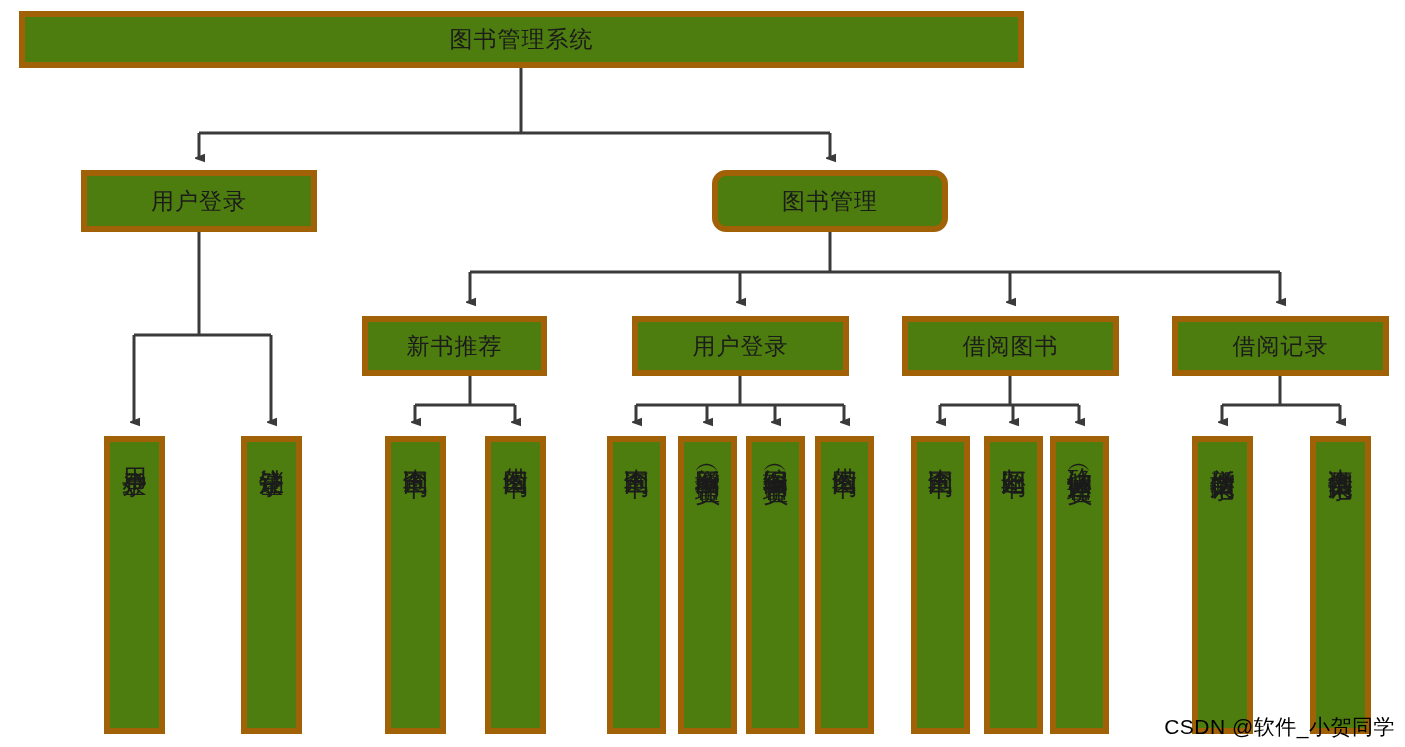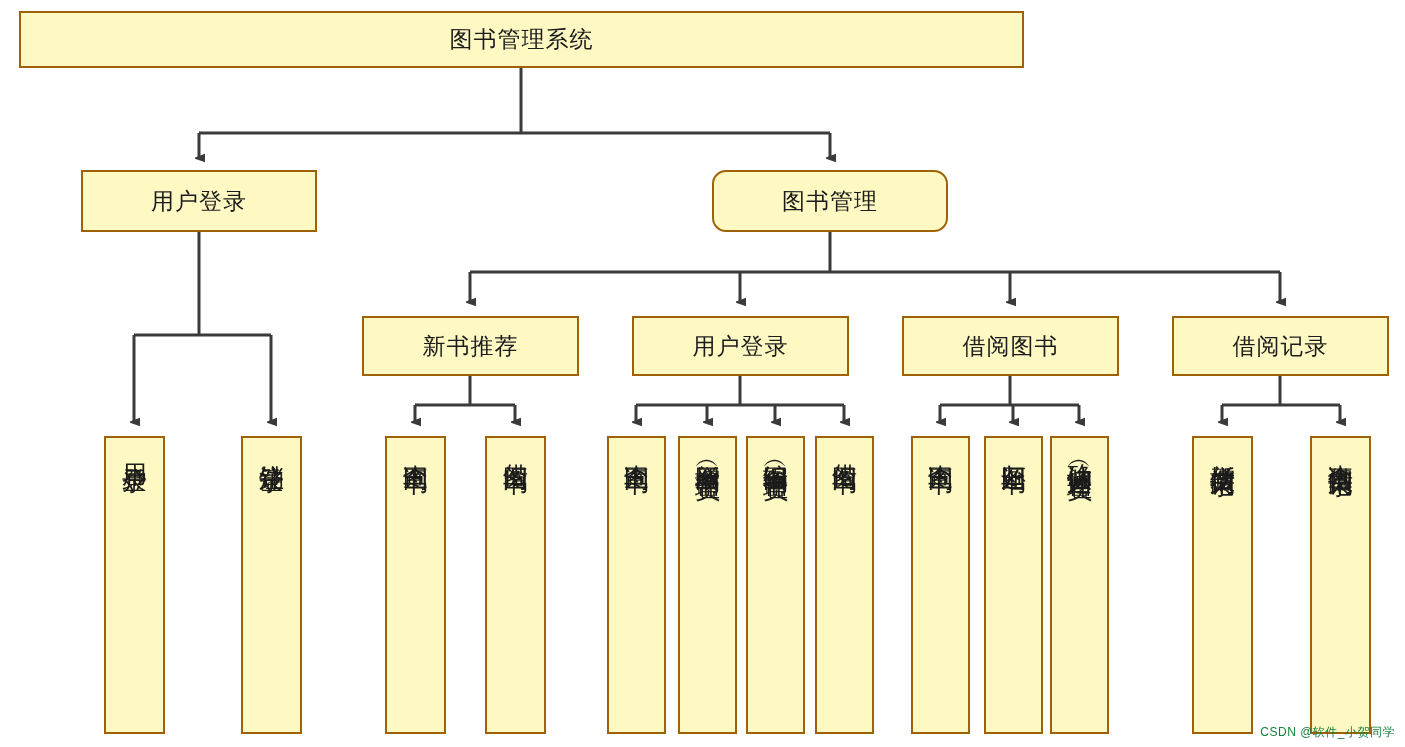--- a/index.html
+++ b/index.html
@@ -21,22 +21,22 @@
     position: absolute;
     left: 0;
     top: 0;
     width: 1405px;
     height: 747px;
     pointer-events: none;
   }
   .node {
     position: absolute;
     box-sizing: border-box;
-    background: #fef9c3;
-    border: 2px solid #a16207;
+    background: #4d7c0f;
+    border: 6px solid #a16207;
     display: flex;
     align-items: center;
     justify-content: center;
     color: #1b1b1b;
   }
   .node.horiz {
     font-size: 23px;
     letter-spacing: 1px;
   }
   .node.vert {
@@ -55,22 +55,22 @@
   }
   
   .lvl1 { font-size: 24px; }
   .lvl2 { font-size: 23px; }
   .lvl3 { font-size: 23px; }
 
   .watermark {
     position: absolute;
     right: 10px;
     bottom: 6px;
-    font-size: 12px;
-    color: #15803d;
+    font-size: 21px;
+    color: #000000;
     letter-spacing: 0.5px;
     white-space: nowrap;
   }
 </style>
 </head>
 <body>
 
 <div id="canvas">
 
   <svg class="connectors" viewBox="0 0 1405 747" xmlns="http://www.w3.org/2000/svg">
@@ -127,21 +127,21 @@
     <span>图书管理系统</span>
   </div>
 
   <div class="node horiz lvl2" style="left: 81px; top: 170px; width: 236px; height: 62px;">
     <span>用户登录</span>
   </div>
   <div class="node horiz lvl2" style="left: 712px; top: 170px; width: 236px; height: 62px; border-radius: 14px;">
     <span>图书管理</span>
   </div>
 
-  <div class="node horiz lvl3" style="left: 362px; top: 316px; width: 217px; height: 60px;">
+  <div class="node horiz lvl3" style="left: 362px; top: 316px; width: 185px; height: 60px;">
     <span>新书推荐</span>
   </div>
   <div class="node horiz lvl3" style="left: 632px; top: 316px; width: 217px; height: 60px;">
     <span>用户登录</span>
   </div>
   <div class="node horiz lvl3" style="left: 902px; top: 316px; width: 217px; height: 60px;">
     <span>借阅图书</span>
   </div>
   <div class="node horiz lvl3" style="left: 1172px; top: 316px; width: 217px; height: 60px;">
     <span>借阅记录</span>

